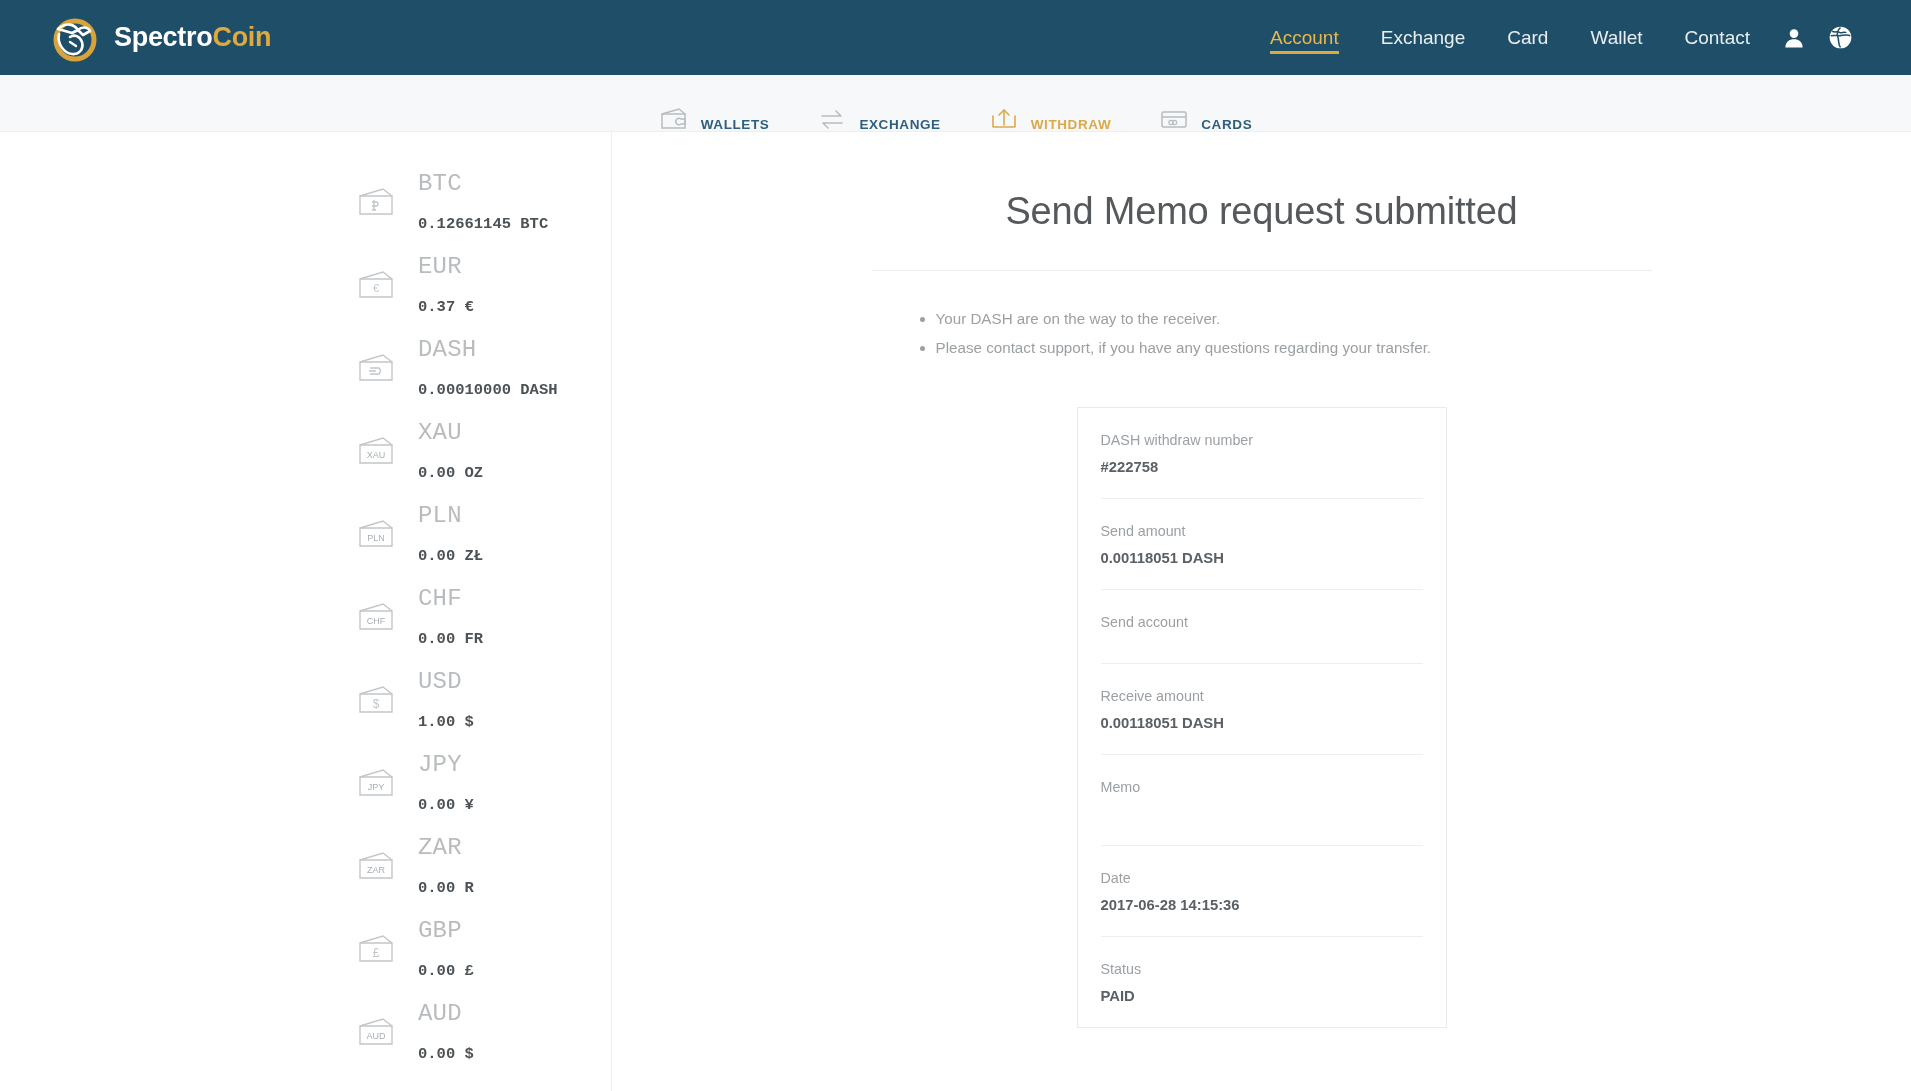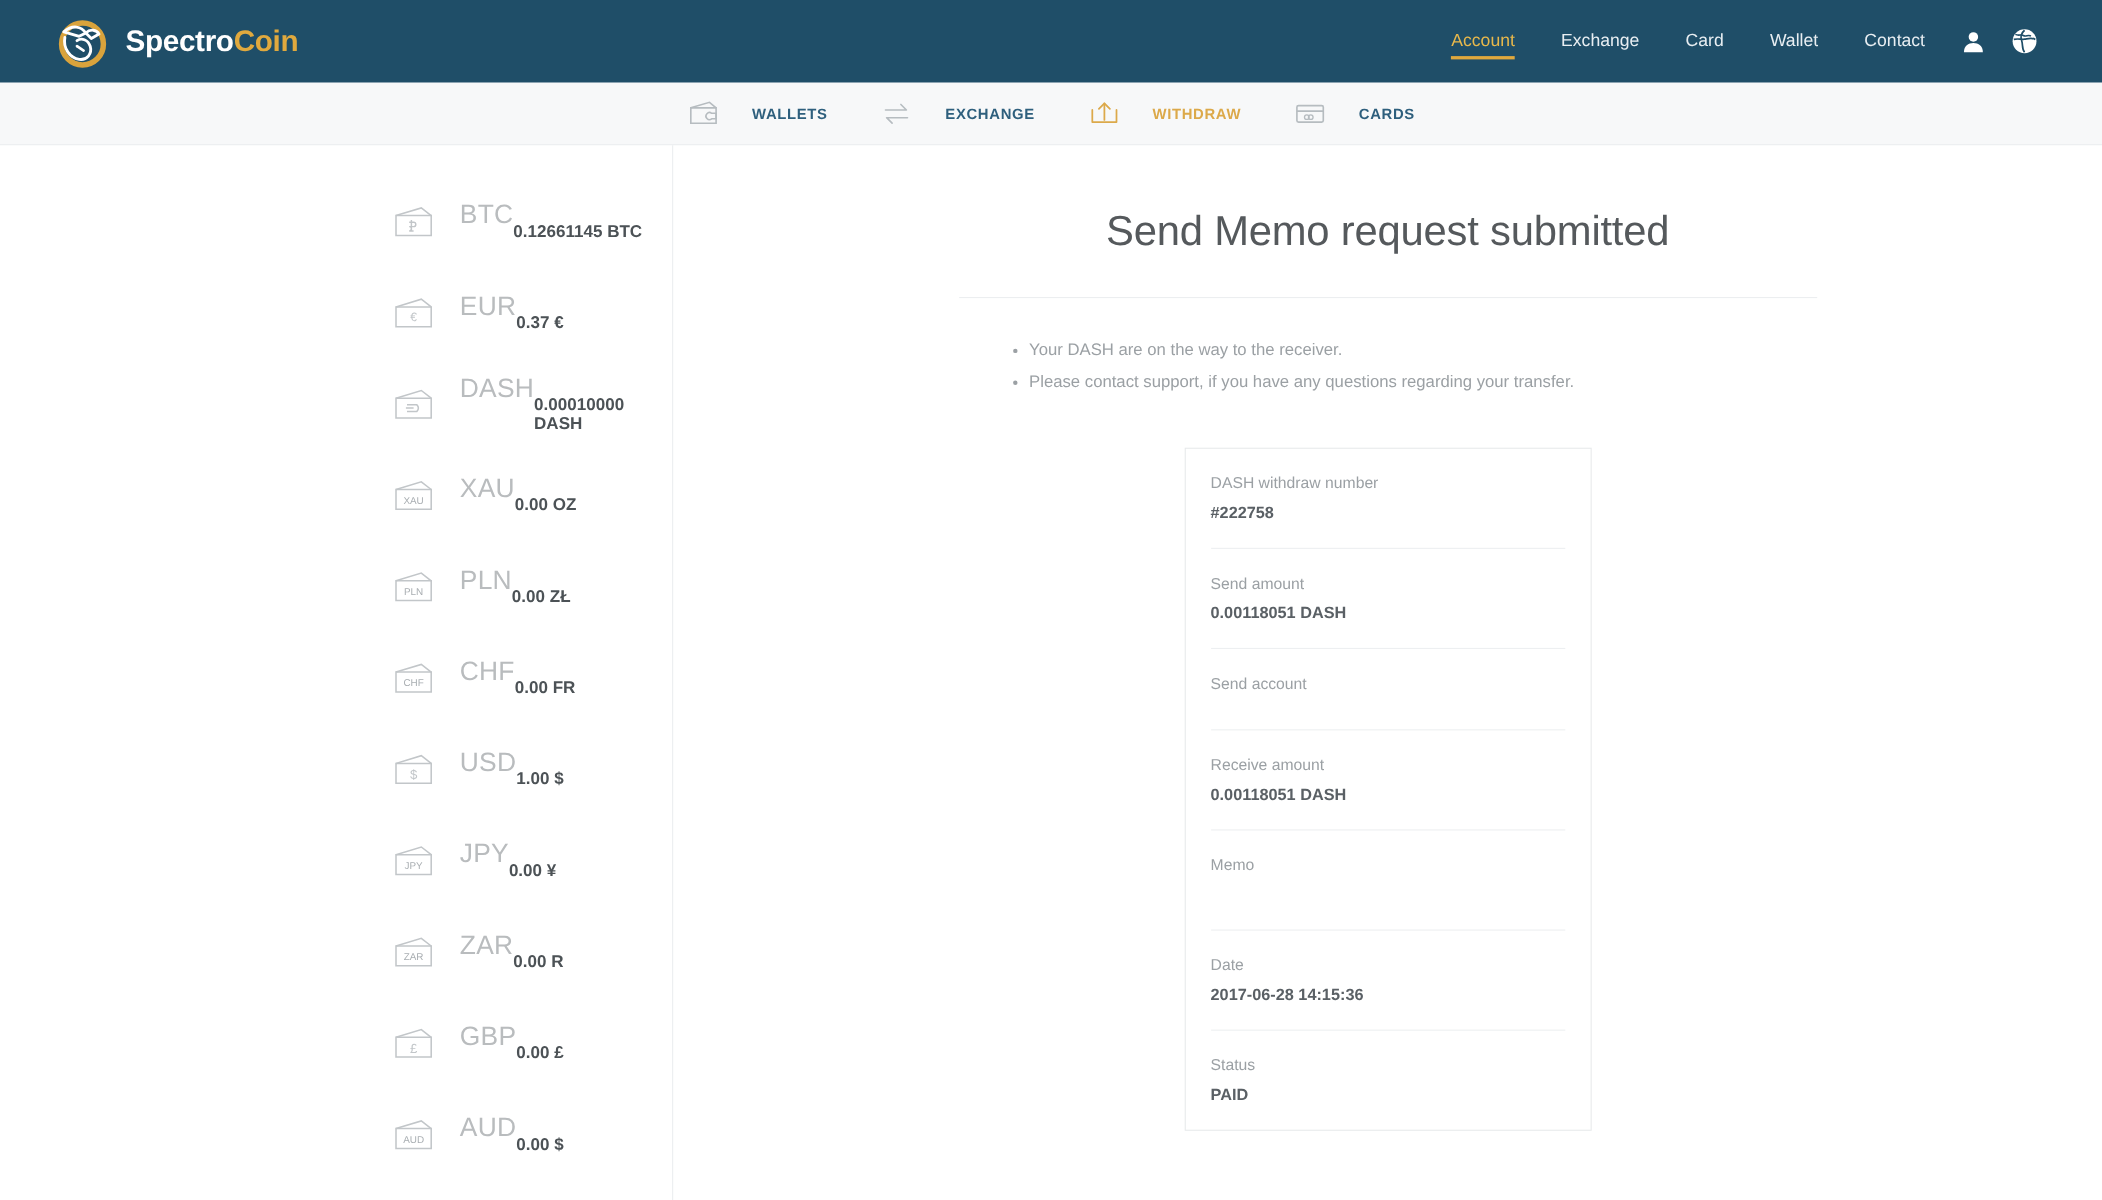--- a/index.html
+++ b/index.html
@@ -26,21 +26,21 @@
   .brand-text .g { color: #e0a93e; }
 
   .main-nav {
     margin-left: auto;
     display: flex;
     align-items: center;
     gap: 0px;
   }
   .nav-item {
     color: #e8eef2;
-    font-size: 16px;
+    font-size: 19px;
     padding: 0 21px;
     height: 75px;
     display: flex;
     align-items: center;
     position: relative;
     cursor: pointer;
     white-space: nowrap;
   }
   .nav-item.active { color: #e8b84b; }
   .nav-item.active::after {
@@ -62,22 +62,22 @@
     height: 57px;
     background: #f7f8f9;
     border-bottom: 1px solid #eceef0;
     display: flex;
     align-items: center;
     justify-content: center;
     gap: 0px;
   }
   .sub-item {
     display: flex;
-    align-items: center;
-    gap: 29px;
+    align-items: flex-end;
+    gap: 12px;
     padding: 0 24px;
     height: 57px;
     cursor: pointer;
   }
   .sub-label {
     font-size: 13.5px;
     font-weight: bold;
     letter-spacing: 0.6px;
     color: #2e5f7d;
     white-space: nowrap;
@@ -97,21 +97,21 @@
   }
   .wallet-row {
     display: flex;
     align-items: center;
     gap: 20px;
     padding: 0 0 0 356px;
     height: 83px;
     cursor: pointer;
   }
   .wallet-ico { width: 42px; height: 34px; flex: 0 0 auto; }
-  .wallet-meta { display: flex; line-height: 1.05; }
+  .wallet-meta { display: flex; flex-direction: column; line-height: 1.05; font-family: Liberation Mono, monospace; }
   .wallet-code {
     font-size: 24px;
     color: #b9bcbe;
     font-weight: 300;
     letter-spacing: 0.2px;
   }
   .wallet-amt {
     font-size: 15.5px;
     color: #4c5256;
     font-weight: bold;

